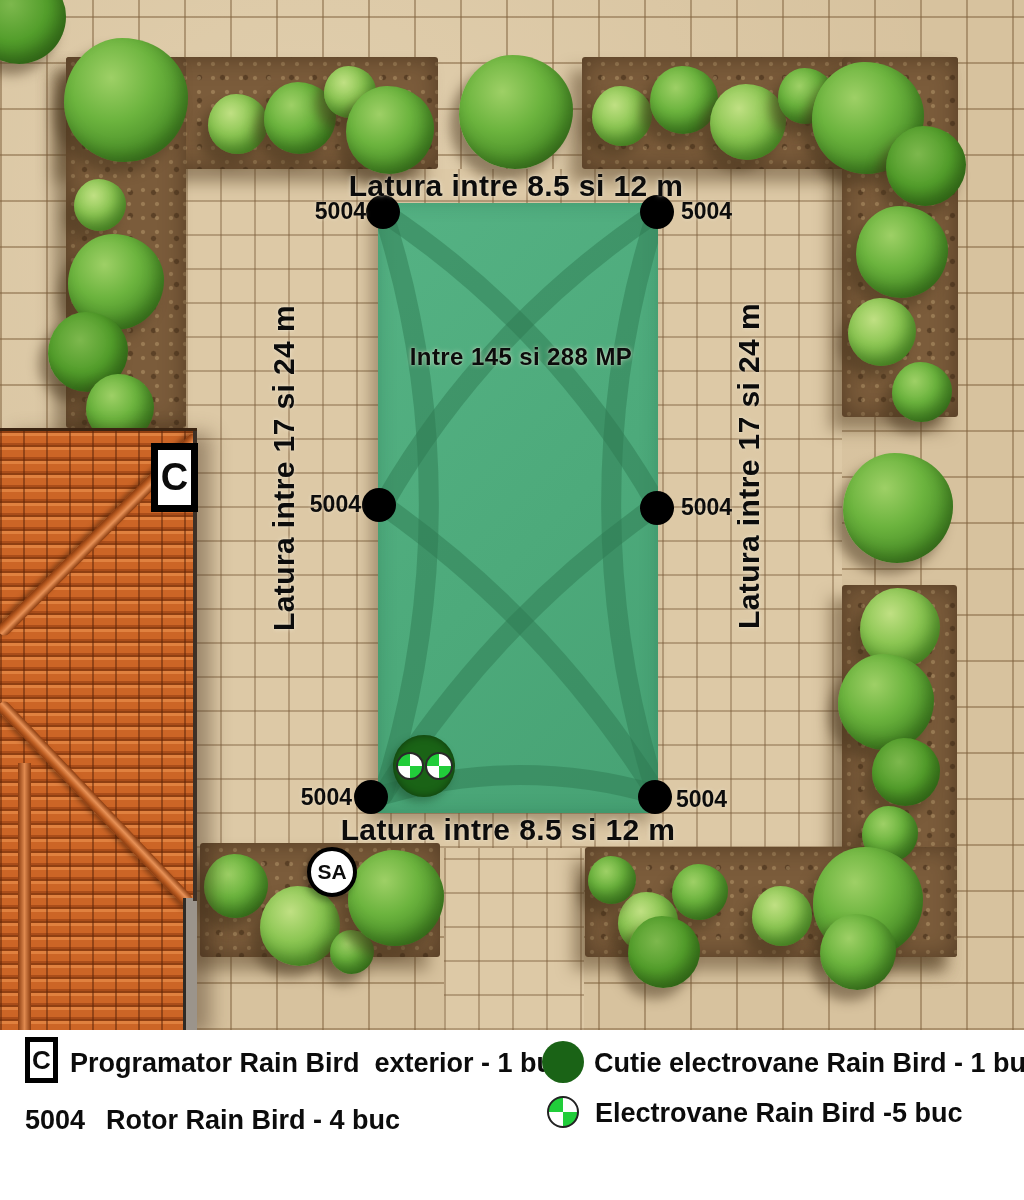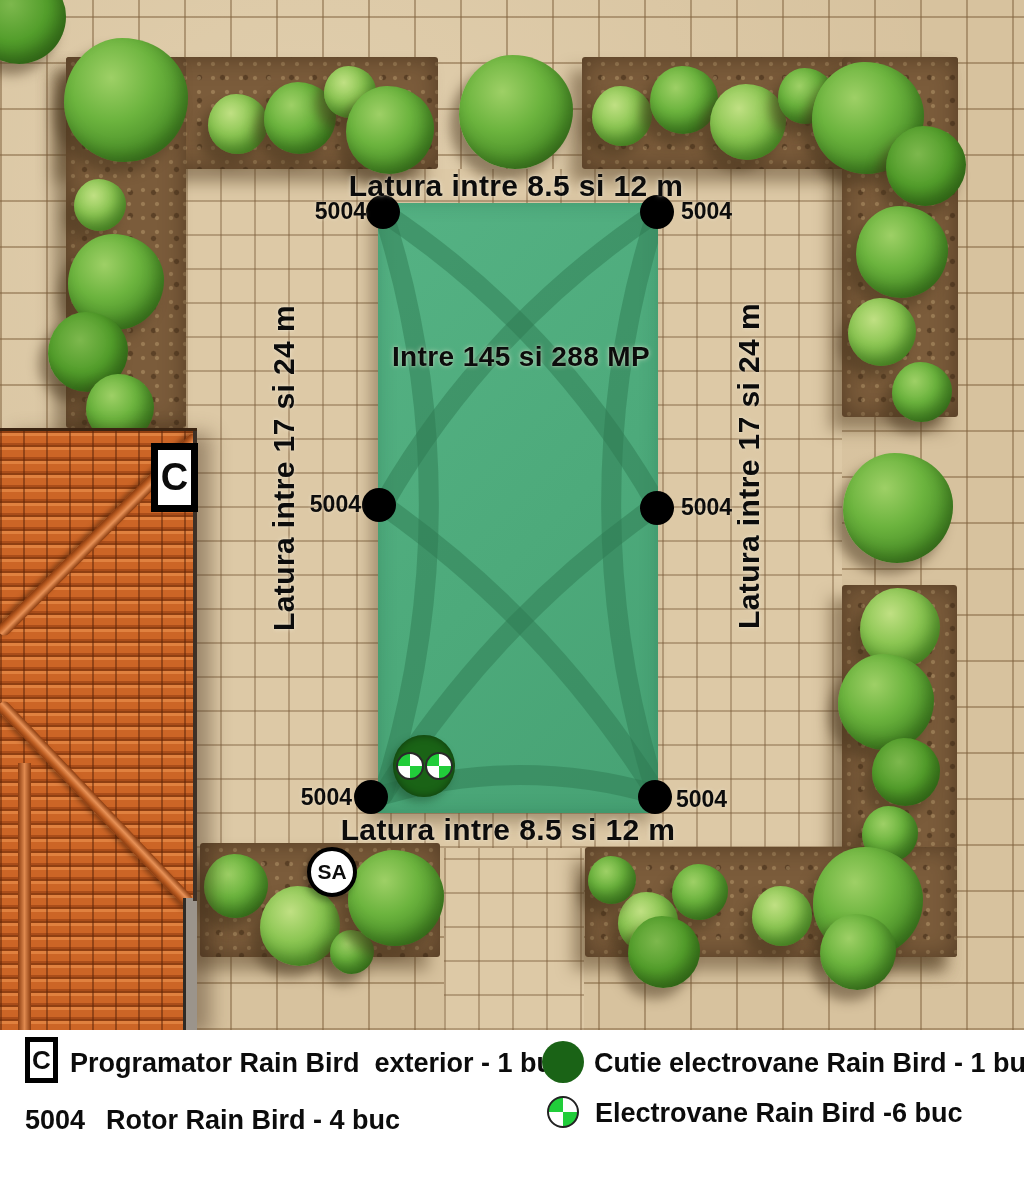--- a/index.html
+++ b/index.html
@@ -190,31 +190,31 @@
         <span>C</span>
       </div>
     <div id="sa-marker">
         <span>SA</span>
       </div>
 
     <div class="dim-label clabel" style="left:516px;top:186px;">Latura intre 8.5 si 12 m</div>
     <div class="dim-label clabel" style="left:508px;top:830px;">Latura intre 8.5 si 12 m</div>
     <div class="dim-label vlabel" style="left:284px;top:468px;">Latura intre 17 si 24 m</div>
     <div class="dim-label vlabel" style="left:749px;top:466px;">Latura intre 17 si 24 m</div>
-    <div class="dim-label clabel" style="left:521px;top:357px;font-size:28px;">Intre 145 si 288 MP</div>
+    <div class="dim-label clabel" style="left:521px;top:357px;font-size:24px;">Intre 145 si 288 MP</div>
   </div>
 
   <div id="legend">
     <div id="lg-cbox">
       <span>C</span>
     </div>
     <span class="lg-text" style="left:70px;top:18px;">Programator Rain Bird  exterior - 1 buc</span>
 
     <span class="lg-text" style="left:25px;top:75px;">5004</span>
     <span class="lg-text" style="left:106px;top:75px;">Rotor Rain Bird - 4 buc</span>
 
     <div id="lg-valve"></div>
     <span class="lg-text" style="left:594px;top:18px;">Cutie electrovane Rain Bird - 1 buc</span>
 
     <div id="lg-ev"></div>
-    <span class="lg-text" style="left:595px;top:68px;">Electrovane Rain Bird -6 buc</span>
+    <span class="lg-text" style="left:595px;top:68px;">Electrovane Rain Bird -5 buc</span>
   </div>
 </div>
 
 </body></html>

